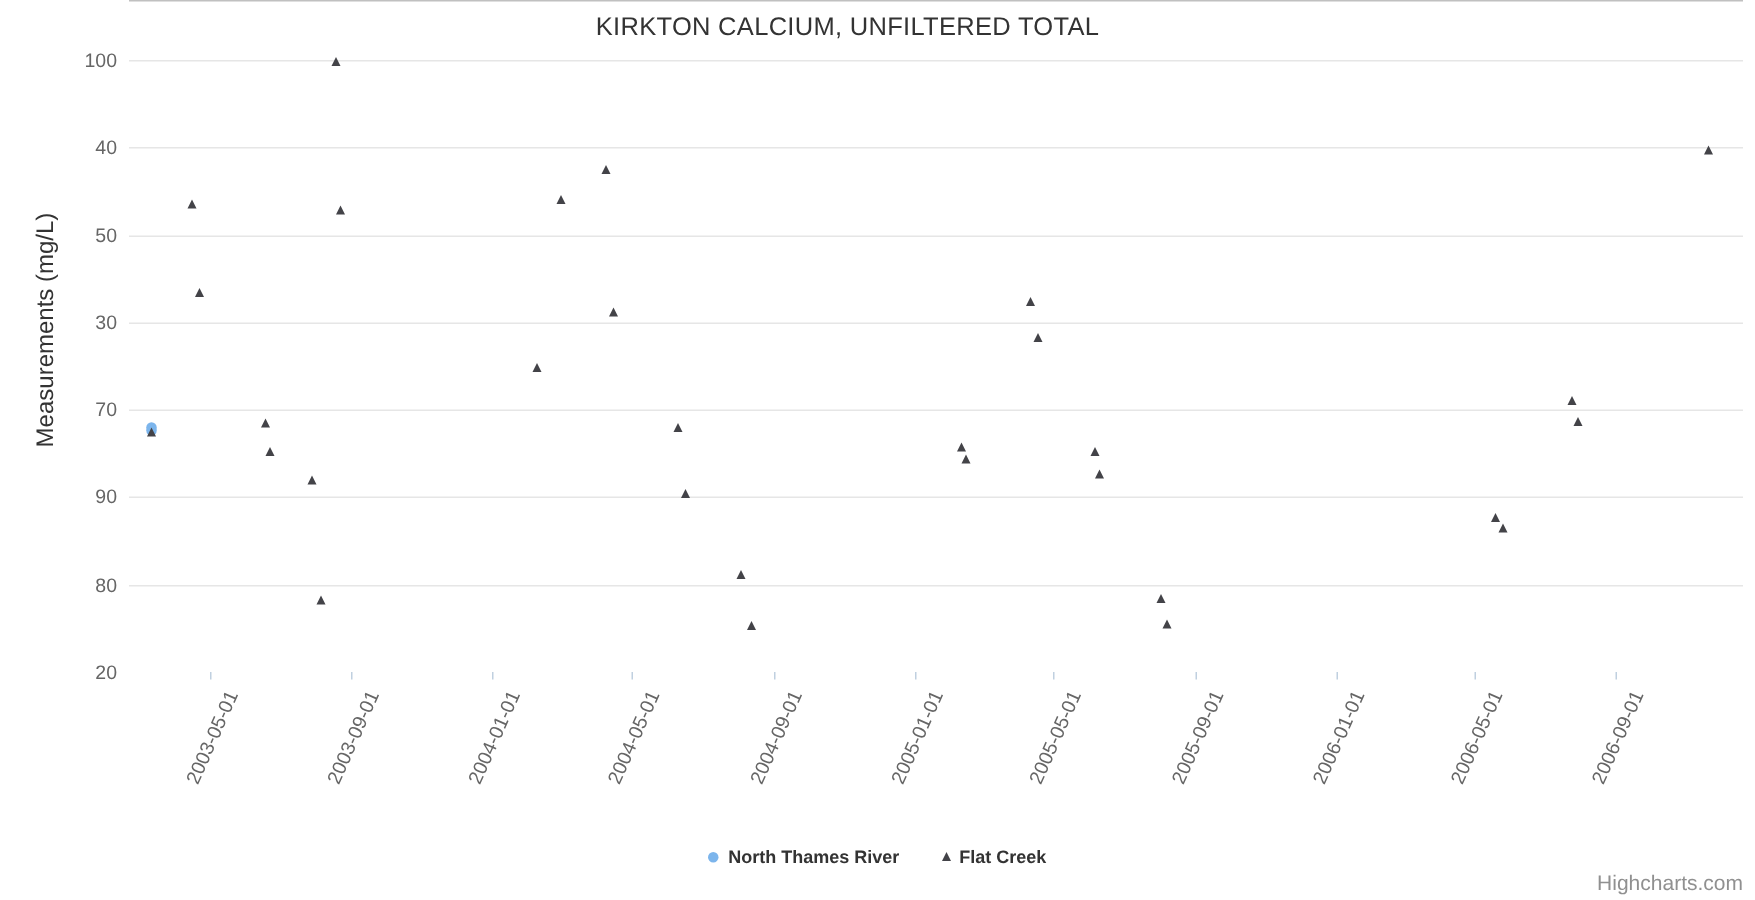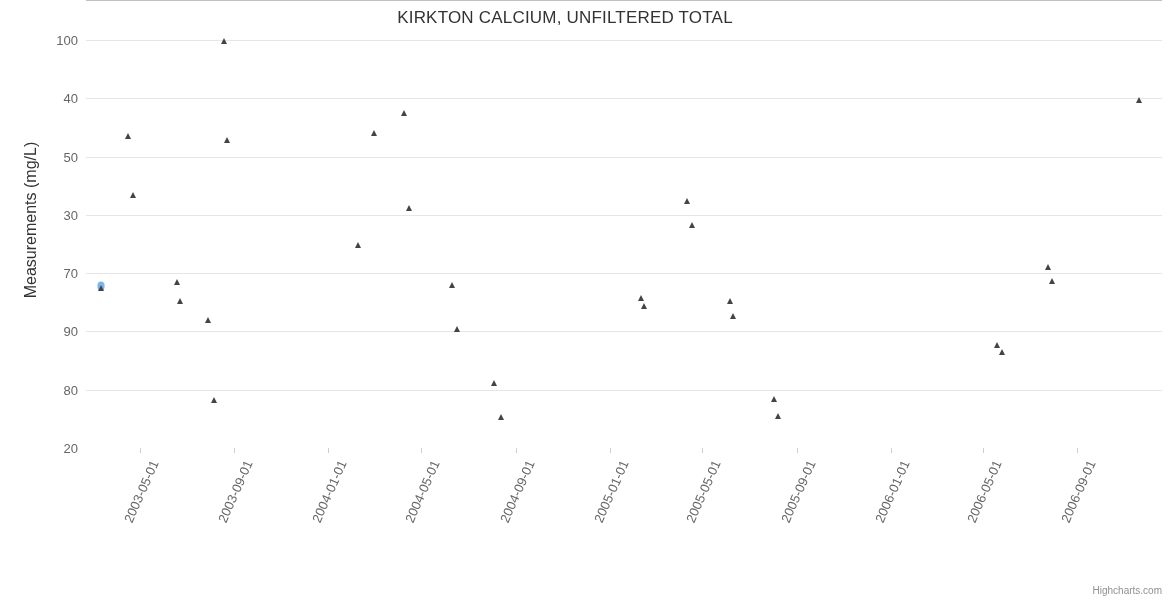--- a/index.html
+++ b/index.html
@@ -160,21 +160,21 @@
     border-bottom: 6px solid #434348;
   }
   .legend-label {
     display: inline-block;
     vertical-align: middle;
   }
   .credits {
     position: absolute;
     right: 8px;
     bottom: 4px;
-    font-size: 10px;
+    font-size: 14px;
     color: #909090;
   }
 </style>
 </head>
 <body>
 
 <div id="chart-root">
 
   <div class="chart-title">KIRKTON CALCIUM, UNFILTERED TOTAL</div>
 
@@ -244,20 +244,21 @@
       <div class="xtick-label" style="left: 257.337px; top: 6px; width: 86px;">2004-05-01</div>
       <div class="xtick-label" style="left: 351.939px; top: 6px; width: 86px;">2004-09-01</div>
       <div class="xtick-label" style="left: 445.771px; top: 6px; width: 86px;">2005-01-01</div>
       <div class="xtick-label" style="left: 538.066px; top: 6px; width: 86px;">2005-05-01</div>
       <div class="xtick-label" style="left: 632.668px; top: 6px; width: 86px;">2005-09-01</div>
       <div class="xtick-label" style="left: 726.5px; top: 6px; width: 86px;">2006-01-01</div>
       <div class="xtick-label" style="left: 818.795px; top: 6px; width: 86px;">2006-05-01</div>
       <div class="xtick-label" style="left: 913.397px; top: 6px; width: 86px;">2006-09-01</div>
     </div>
 
+  <div class="legend" id="legend"><span class="legend-item"><span class="legend-sym legend-sym-circle"></span><span class="legend-label">North Thames River</span></span><span class="legend-item"><span class="legend-sym legend-sym-tri"></span><span class="legend-label">Flat Creek</span></span></div>
 
   <div class="credits">Highcharts.com</div>
 <div class="tick-mark" style="left: 139.838px;"></div>
     <div class="tick-mark" style="left: 234.44px;"></div>
     <div class="tick-mark" style="left: 328.273px;"></div>
     <div class="tick-mark" style="left: 421.337px;"></div>
     <div class="tick-mark" style="left: 515.939px;"></div>
     <div class="tick-mark" style="left: 609.771px;"></div>
     <div class="tick-mark" style="left: 702.066px;"></div>
     <div class="tick-mark" style="left: 796.668px;"></div>

